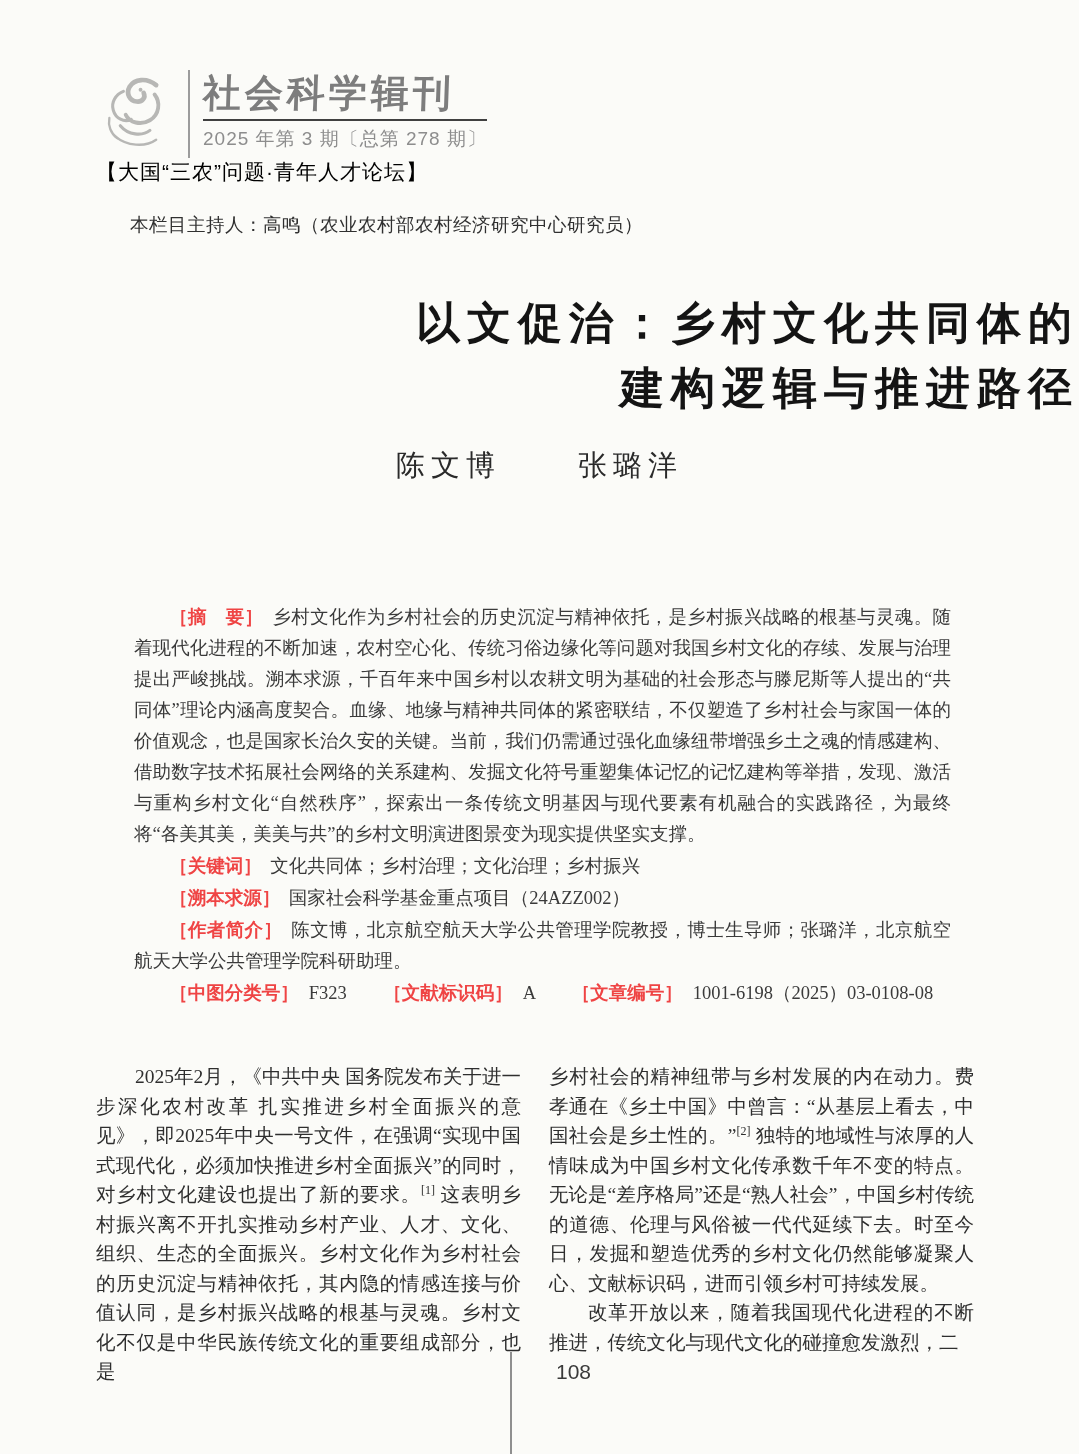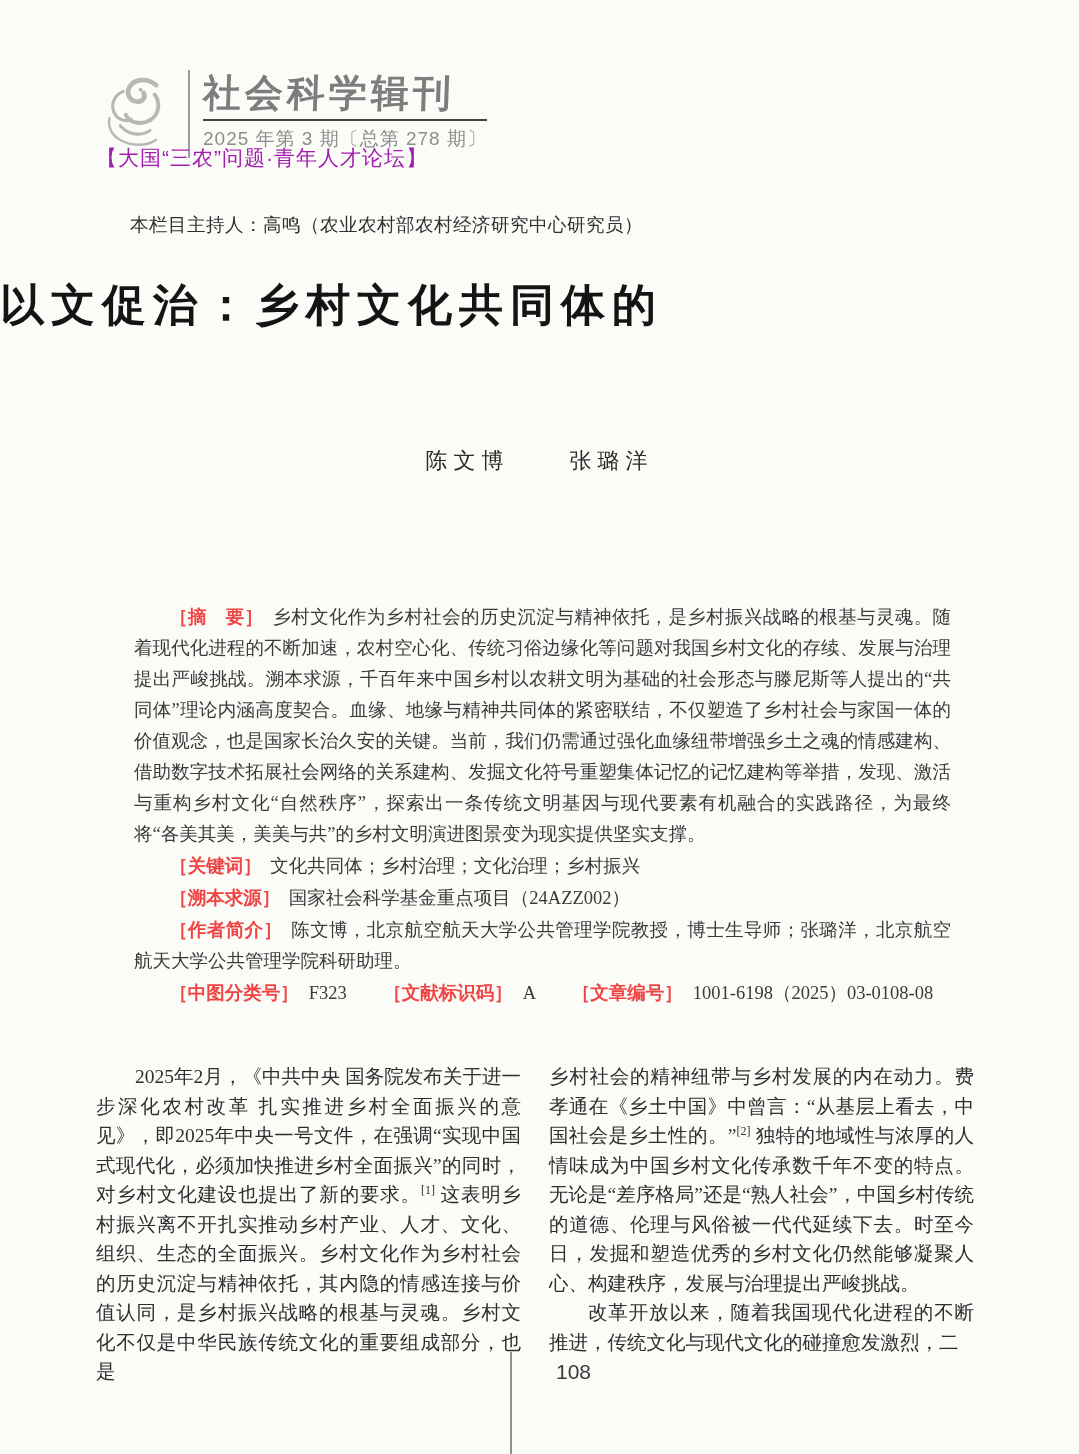--- a/index.html
+++ b/index.html
@@ -49,54 +49,54 @@
     font-size: 19px;
     letter-spacing: 1px;
     color: var(--muted-color, #8d8d8d);
     white-space: nowrap;
   }
 
   
   .section-banner {
     position: absolute;
     left: 96px;
-    top: 144px;
+    top: 158px;
     font-family: "Liberation Sans", "DejaVu Sans", sans-serif;
     font-size: 21px;
     letter-spacing: 1px;
-    color: #a21caf;
+    color: #000000;
   }
   .host-line {
     position: absolute;
     left: 130px;
     top: 212px;
     font-family: "Liberation Sans", "DejaVu Sans", sans-serif;
     font-size: 18.5px;
     letter-spacing: 0.5px;
     color: #303030;
   }
 
   
   .article-title {
     position: absolute;
     left: 0; right: 0;
-    top: 273px;
-    text-align: left;
+    top: 291px;
+    text-align: right;
     font-weight: 900;
     font-size: 44px;
     line-height: 65px;
     letter-spacing: 7px;
     color: #141414;
   }
   .authors {
     position: absolute;
     left: 0; right: 0;
     top: 446px;
     text-align: center;
-    font-size: 22px;
+    font-size: 29px;
     letter-spacing: 6px;
     color: #2a2a2a;
   }
   .authors .author + .author { margin-left: 2.2em; }
 
   
   .front-matter {
     position: absolute;
     left: 134px;
     width: 817px;
@@ -177,20 +177,21 @@
       <div class="journal-name">社会科学辑刊</div>
       <div class="issue-line">2025 年第 3 期〔总第 278 期〕</div>
     </div>
   </div>
 
   <div class="section-banner">【大国“三农”问题·青年人才论坛】</div>
   <div class="host-line">本栏目主持人：高鸣（农业农村部农村经济研究中心研究员）</div>
 
   <h1 class="article-title">
     <span>以文促治：乡村文化共同体的</span><br>
+    <span>建构逻辑与推进路径</span>
   </h1>
 
   <div class="authors">
     <span class="author">陈文博</span>
     <span class="author">张璐洋</span>
   </div>
 
   <section class="front-matter">
     <p>
       <span class="fm-label">［摘　要］</span>
@@ -213,21 +214,21 @@
       <span class="pair"><span class="fm-label">［文献标识码］</span><span class="value">A</span></span>
       <span class="pair"><span class="fm-label">［文章编号］</span><span class="value">1001-6198（2025）03-0108-08</span></span>
     </p>
   </section>
 
   <section class="body-columns">
     <div class="col">
         <p class="indent"><span>2025年2月，《中共中央 国务院发布关于进一步深化农村改革 扎实推进乡村全面振兴的意见》，即2025年中央一号文件，在强调“实现中国式现代化，必须加快推进乡村全面振兴”的同时，对乡村文化建设也提出了新的要求。</span><sup>[1]</sup><span> 这表明乡村振兴离不开扎实推动乡村产业、人才、文化、组织、生态的全面振兴。乡村文化作为乡村社会的历史沉淀与精神依托，其内隐的情感连接与价值认同，是乡村振兴战略的根基与灵魂。乡村文化不仅是中华民族传统文化的重要组成部分，也是</span></p>
       </div>
     <div class="col">
-        <p><span>乡村社会的精神纽带与乡村发展的内在动力。费孝通在《乡土中国》中曾言：“从基层上看去，中国社会是乡土性的。”</span><sup>[2]</sup><span> 独特的地域性与浓厚的人情味成为中国乡村文化传承数千年不变的特点。无论是“差序格局”还是“熟人社会”，中国乡村传统的道德、伦理与风俗被一代代延续下去。时至今日，发掘和塑造优秀的乡村文化仍然能够凝聚人心、构建秩序，发展与治理提出严峻挑战。</span></p>
+        <p><span>乡村社会的精神纽带与乡村发展的内在动力。费孝通在《乡土中国》中曾言：“从基层上看去，中国社会是乡土性的。”</span><sup>[2]</sup><span> 独特的地域性与浓厚的人情味成为中国乡村文化传承数千年不变的特点。无论是“差序格局”还是“熟人社会”，中国乡村传统的道德、伦理与风俗被一代代延续下去。时至今日，发掘和塑造优秀的乡村文化仍然能够凝聚人心、文献标识码，进而引领乡村可持续发展。</span></p>
         <p class="indent"><span>改革开放以来，随着我国现代化进程的不断推进，传统文化与现代文化的碰撞愈发激烈，二</span></p>
       </div>
   </section>
 
   <div class="footer-rule"></div>
   <div class="page-number">108</div>
 
 </div>
 
 </body></html>

